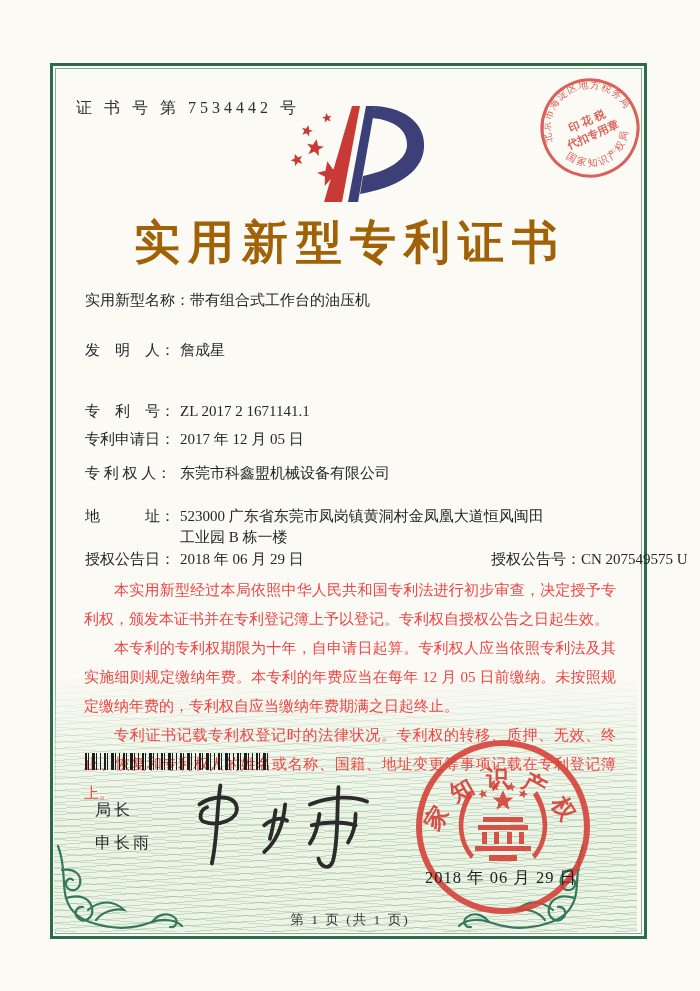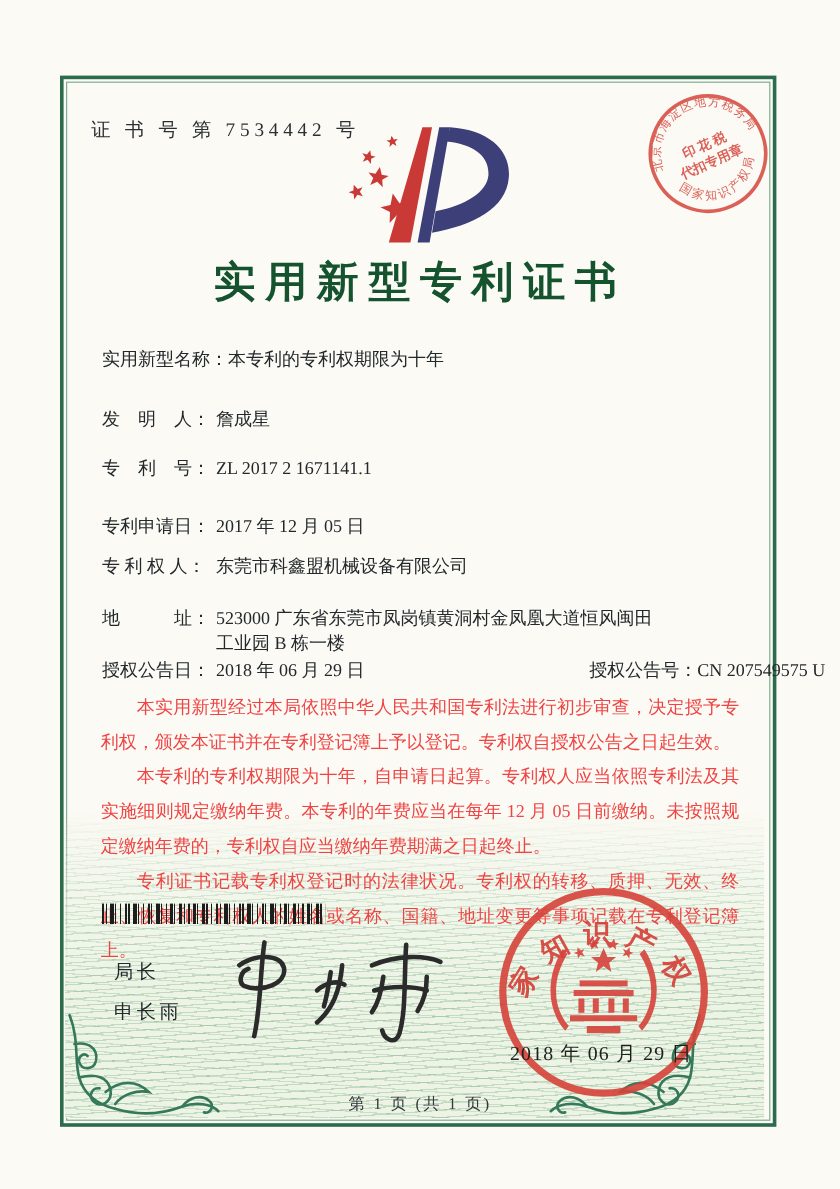--- a/index.html
+++ b/index.html
@@ -41,22 +41,22 @@
 
   .logo{position:absolute;left:278px;top:100px;width:150px;height:110px;}
 
   .tax-stamp{
     position:absolute;left:538px;top:76px;width:104px;height:104px;
     transform:rotate(-24deg);opacity:.92;
   }
 
   .title{
     position:absolute;left:0;width:700px;top:212px;
-    text-align:center;font-size:35px;font-weight:600;
-    letter-spacing:8px;color:#14532d;
+    text-align:center;font-size:46px;font-weight:600;
+    letter-spacing:8px;color:#a16207;
   }
 
   .row{position:absolute;left:85px;font-size:15px;line-height:21px;display:flex;}
   .row .lbl{white-space:pre;display:inline-block;min-width:95px;color:#23282b;}
   .row .val{white-space:pre;color:#23282b;}
   .row .val2{white-space:pre;color:#23282b;}
   .grant-no{position:absolute;left:362px;top:0;display:flex;margin-left:44px;}
 
   .paras{
     position:absolute;left:84px;top:576px;width:532px;
@@ -150,27 +150,27 @@
       <textPath href="#taxBottom" startOffset="50%" text-anchor="middle">国家知识产权局</textPath>
     </text>
     <text x="0" y="-4" text-anchor="middle" fill="#d8544b" font-size="11" font-weight="bold">印 花 税</text>
     <text x="0" y="11" text-anchor="middle" fill="#d8544b" font-size="11" font-weight="bold">代扣专用章</text>
   </svg>
 
   <div class="title">实用新型专利证书</div>
 
   <div class="row" style="top:290px">
     <span class="lbl">实用新型名称：</span>
-    <span class="val">本专利的专利权期限为十年</span>
+    <span class="val">带有组合式工作台的油压机</span>
   </div>
   <div class="row" style="top:340px">
     <span class="lbl">发　明　人：</span>
     <span class="val">詹成星</span>
   </div>
-  <div class="row" style="top:381px">
+  <div class="row" style="top:401px">
     <span class="lbl">专　利　号：</span>
     <span class="val">ZL 2017 2 1671141.1</span>
   </div>
   <div class="row" style="top:429px">
     <span class="lbl">专利申请日：</span>
     <span class="val">2017 年 12 月 05 日</span>
   </div>
   <div class="row" style="top:463px">
     <span class="lbl">专 利 权 人：</span>
     <span class="val">东莞市科鑫盟机械设备有限公司</span>

